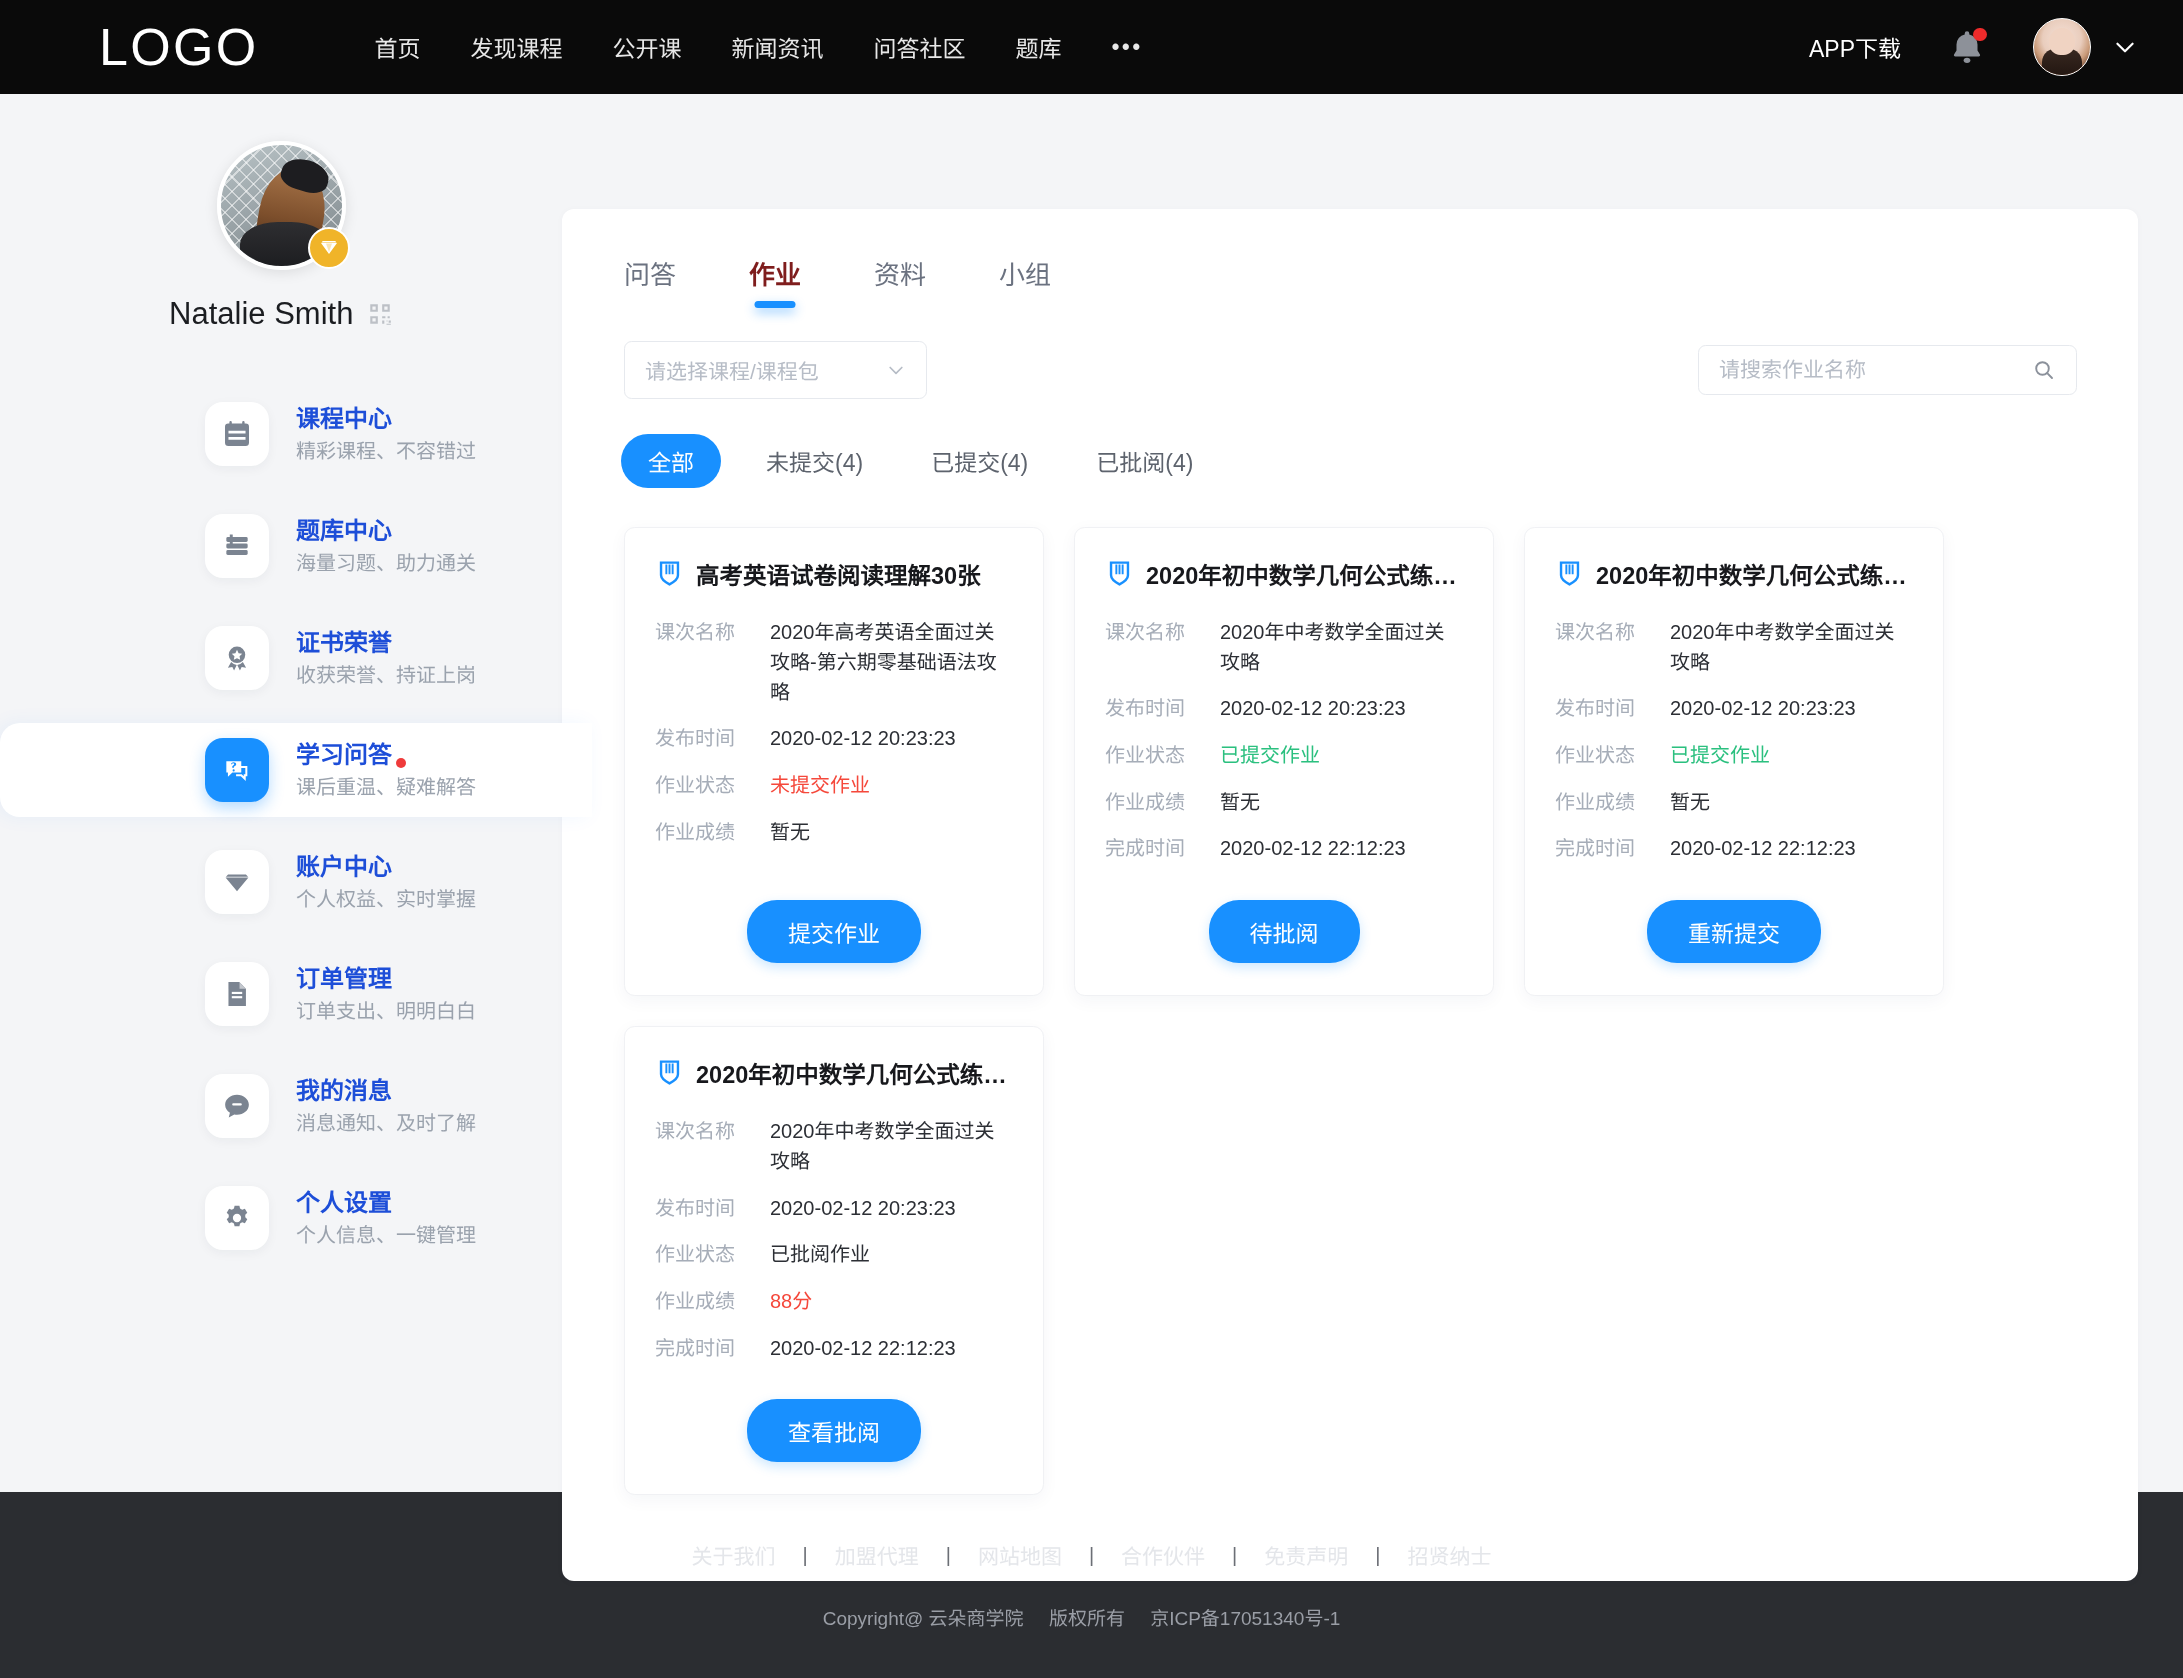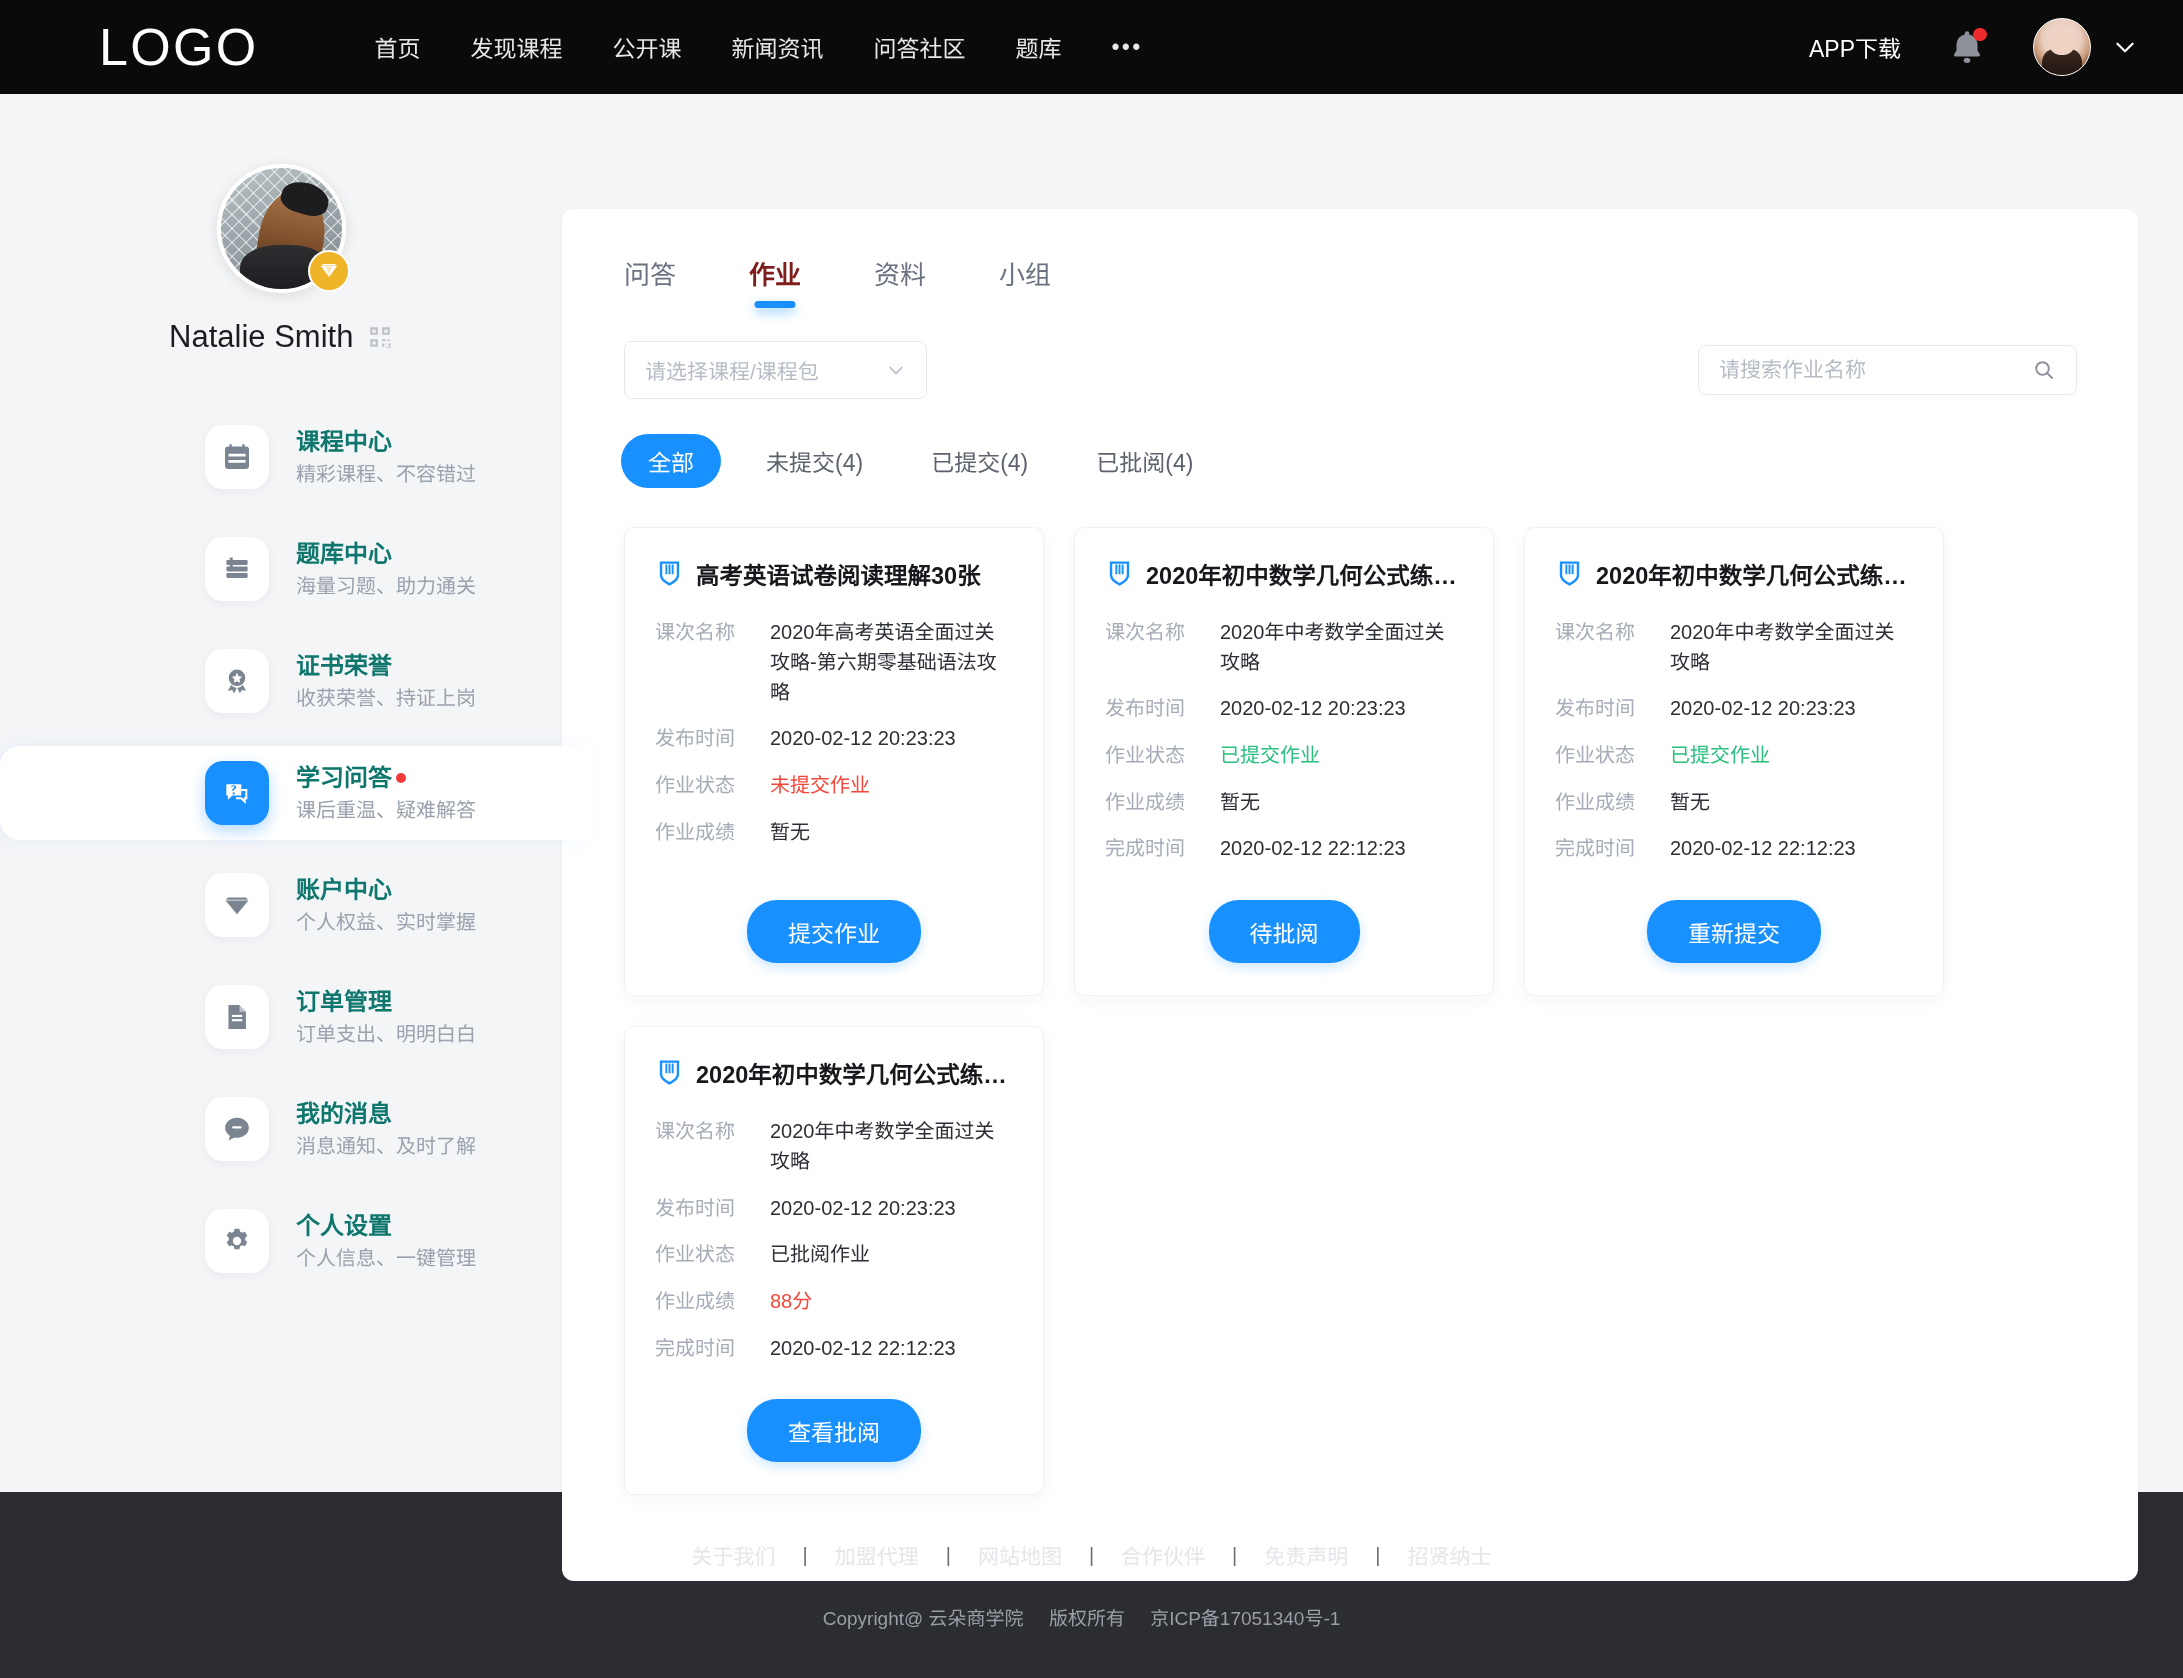--- a/index.html
+++ b/index.html
@@ -90,21 +90,21 @@
     display: flex;
     padding: 0;
     height: 1398px;
     background: #f4f5f7;
   }
 
   
   .sidebar {
     width: 562px;
     flex: 0 0 562px;
-    padding-top: 70px;
+    padding-top: 47px;
     position: relative;
   }
   .profile { display: flex; flex-direction: column; align-items: center; }
   .profile-pic-wrap { position: relative; width: 129px; height: 129px; }
   .profile-pic {
     width: 129px; height: 129px; border-radius: 50%;
     border: 4.5px solid #ffffff;
     background:
       repeating-linear-gradient(45deg, rgba(255,255,255,.5) 0 1.5px, transparent 1.5px 10px),
       repeating-linear-gradient(-45deg, rgba(255,255,255,.5) 0 1.5px, transparent 1.5px 10px),
@@ -161,22 +161,22 @@
     box-shadow: 0 3px 10.6px rgba(20,30,60,.05);
     display: flex; align-items: center; justify-content: center;
     flex: 0 0 64px;
   }
   .menu-item.active .menu-icon {
     background: #1890ff;
     box-shadow: 0 6px 15px rgba(24,144,255,.32);
   }
   .menu-text { margin-left: 27px; }
   .menu-title {
-    font-size: 24px; color: #0f766e; font-weight: 700;
-    display: inline-flex; align-items: center; line-height: 1.15;
+    font-size: 24px; color: #1d4ed8; font-weight: 700;
+    display: inline-flex; align-items: flex-end; line-height: 1.15;
   }
   .menu-dot {
     width: 10px; height: 10px; border-radius: 50%;
     background: #ef3b3b; margin-left: 3.8px; margin-top: 1.5px;
     flex: 0 0 10px;
   }
   .menu-sub { font-size: 20px; color: #9aa2ad; margin-top: 6.8px; line-height: 1.2; }
 
   
   .main {

